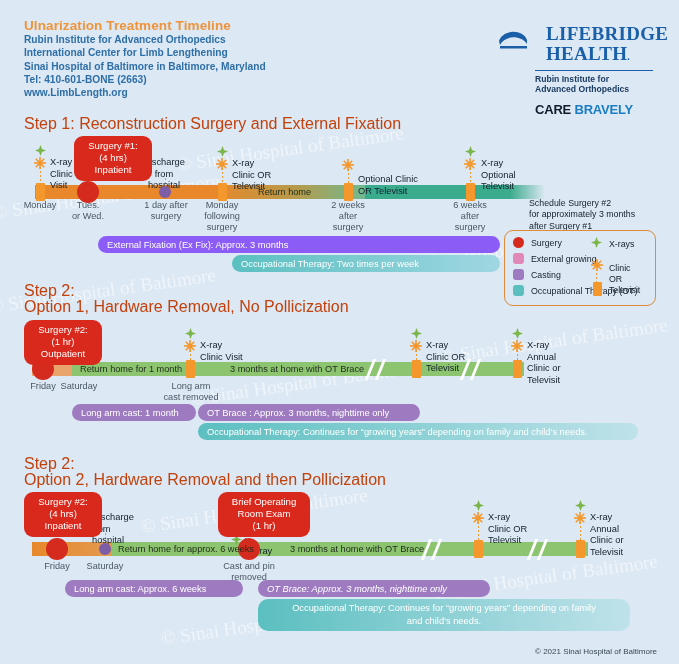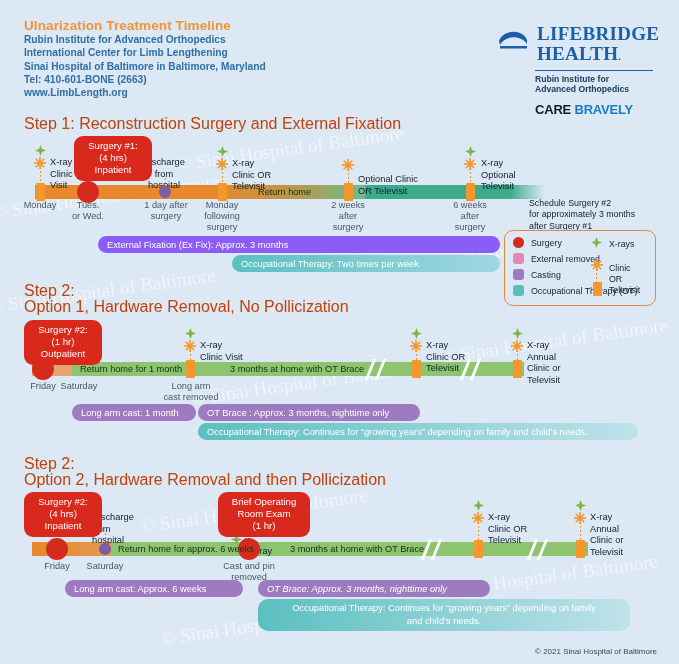--- a/index.html
+++ b/index.html
@@ -13,21 +13,21 @@
     position:absolute;color:rgba(255,255,255,.55);
     font-family:"Liberation Serif", serif;font-size:19px;
     white-space:nowrap;pointer-events:none;user-select:none;z-index:1;
   }
 
   
   #hdr{position:absolute;left:24px;top:18px;z-index:4;}
   #hdr .t1{color:#f0943b;font-size:13.5px;font-weight:bold;letter-spacing:.1px;}
   #hdr .t2{color:#2f6fa8;font-size:10.2px;font-weight:bold;line-height:13.3px;}
   #logo{position:absolute;right:22px;top:24px;z-index:4;text-align:left;width:160px;}
-  #logo .lbrow{display:flex;align-items:flex-start;gap:8px;justify-content:space-between;}
+  #logo .lbrow{display:flex;align-items:flex-start;gap:17px;justify-content:space-between;}
   #logo .lbtxt{color:#1a5fa8;font-family:"Liberation Serif",serif;font-size:19px;
     font-weight:bold;line-height:19px;letter-spacing:.3px;}
   #logo .lbtxt small{font-size:10px;}
   #logo .rule{height:1px;background:#1a5fa8;margin:4px 0 3px 38px;width:118px;}
   #logo .sub{margin-left:38px;color:#1b3c63;font-size:8.6px;line-height:10.4px;font-weight:bold;}
   #logo .care{margin-left:38px;margin-top:7px;font-size:13px;font-weight:bold;letter-spacing:-.2px;}
   #logo .care .a{color:#111b2b;}
   #logo .care .b{color:#1a7dc4;}
   .swoosh{width:32px;height:26px;position:relative;flex:0 0 32px;margin-top:1px;}
 
@@ -251,21 +251,21 @@
 <div class="pill pink" style="left:98px;top:236px;width:402px;">External Fixation (Ex Fix): Approx. 3 months</div>
 <div class="pill teal" style="left:232px;top:255px;width:268px;">Occupational Therapy: Two times per week</div>
 
 <div id="legend" style="left:504px;top:230px;width:152px;height:76px;">
   <div class="lg-row">
     <span class="lg-sw circ" style="background:#d52b1e;"></span>
     <span>Surgery</span>
     </div>
   <div class="lg-row">
     <span class="lg-sw" style="background:#e288b8;"></span>
-    <span>External removed</span>
+    <span>External growing</span>
     </div>
   <div class="lg-row">
     <span class="lg-sw" style="background:#9e7bc0;"></span>
     <span>Casting</span>
     </div>
   <div class="lg-row">
     <span class="lg-sw" style="background:#5bbfc0;"></span>
     <span>Occupational Therapy (OT)</span>
     </div>
 

